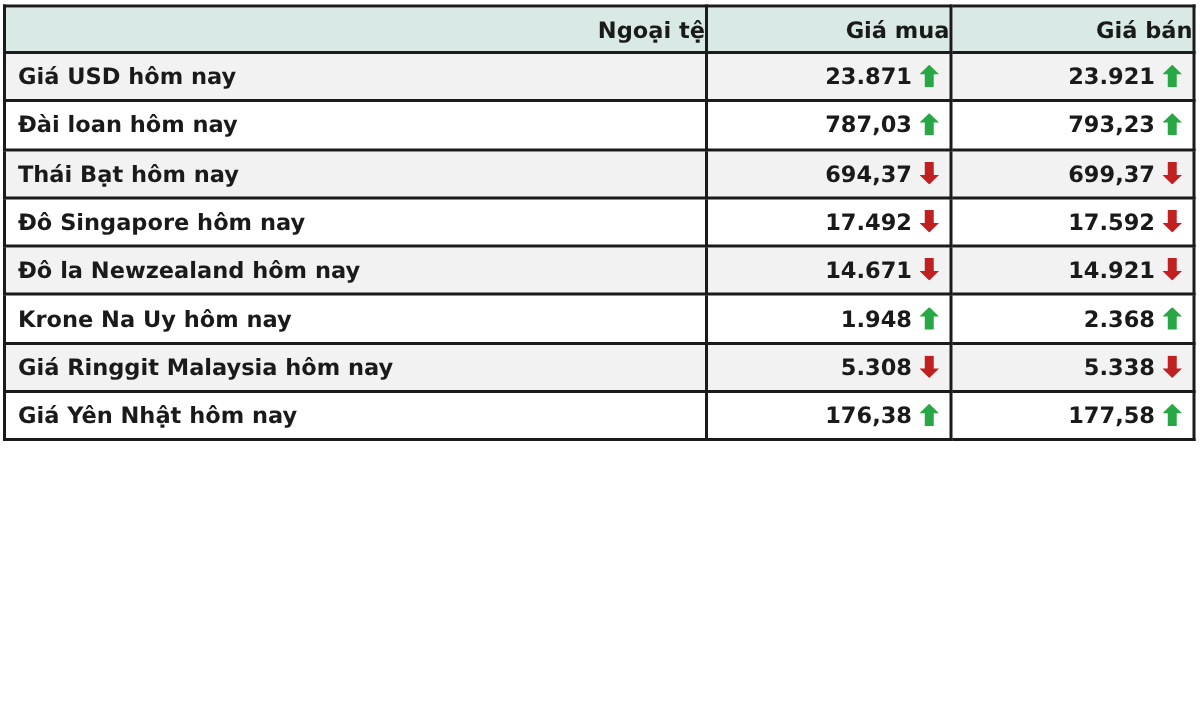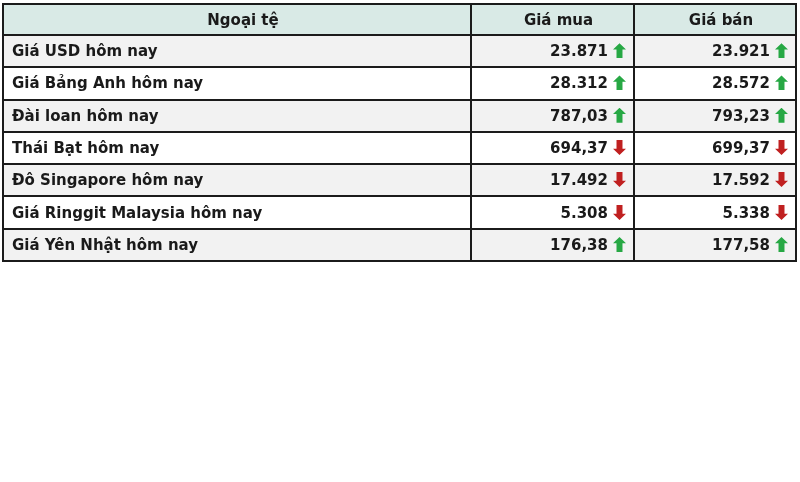--- a/index.html
+++ b/index.html
@@ -35,21 +35,21 @@
   th, td {
     border: 2px solid var(--border);
     font-weight: bold;
     font-size: 15px;
     color: var(--text);
     overflow: hidden;
     white-space: nowrap;
   }
   th {
     background: var(--header-bg);
-    text-align: center;
+    text-align: right;
     padding: 0 0 0 12px;
     height: 31px;
   }
   td { height: 32.3px; }
   td.name-cell { padding-left: 8px; }
   td.val-cell { text-align: right; padding-right: 7px; }
   tbody tr:nth-child(odd)  td { background: var(--row-alt-bg); }
   tbody tr:nth-child(even) td { background: var(--row-bg); }
   .arrow {
     display: inline-block;
@@ -84,29 +84,20 @@
     <td class="name-cell">Giá USD hôm nay</td>
     <td class="val-cell">
       <span>23.871</span><span class="arrow up"></span>
     </td>
     <td class="val-cell">
       <span>23.921</span><span class="arrow up"></span>
     </td>
   </tr>
 
 
-  <tr>
-    <td class="name-cell">Giá Bảng Anh hôm nay</td>
-    <td class="val-cell">
-      <span>28.312</span><span class="arrow up"></span>
-    </td>
-    <td class="val-cell">
-      <span>28.572</span><span class="arrow up"></span>
-    </td>
-  </tr>
 
 
   <tr>
     <td class="name-cell">Đài loan hôm nay</td>
     <td class="val-cell">
       <span>787,03</span><span class="arrow up"></span>
     </td>
     <td class="val-cell">
       <span>793,23</span><span class="arrow up"></span>
     </td>
@@ -126,21 +117,39 @@
     <td class="name-cell">Đô Singapore hôm nay</td>
     <td class="val-cell">
       <span>17.492</span><span class="arrow down"></span>
     </td>
     <td class="val-cell">
       <span>17.592</span><span class="arrow down"></span>
     </td>
   </tr>
 
 
+  <tr>
+    <td class="name-cell">Đô la Newzealand hôm nay</td>
+    <td class="val-cell">
+      <span>14.671</span><span class="arrow down"></span>
+    </td>
+    <td class="val-cell">
+      <span>14.921</span><span class="arrow down"></span>
+    </td>
+  </tr>
 
+  <tr>
+    <td class="name-cell">Krone Na Uy hôm nay</td>
+    <td class="val-cell">
+      <span>1.948</span><span class="arrow up"></span>
+    </td>
+    <td class="val-cell">
+      <span>2.368</span><span class="arrow up"></span>
+    </td>
+  </tr>
 
   <tr>
     <td class="name-cell">Giá Ringgit Malaysia hôm nay</td>
     <td class="val-cell">
       <span>5.308</span><span class="arrow down"></span>
     </td>
     <td class="val-cell">
       <span>5.338</span><span class="arrow down"></span>
     </td>
   </tr>

